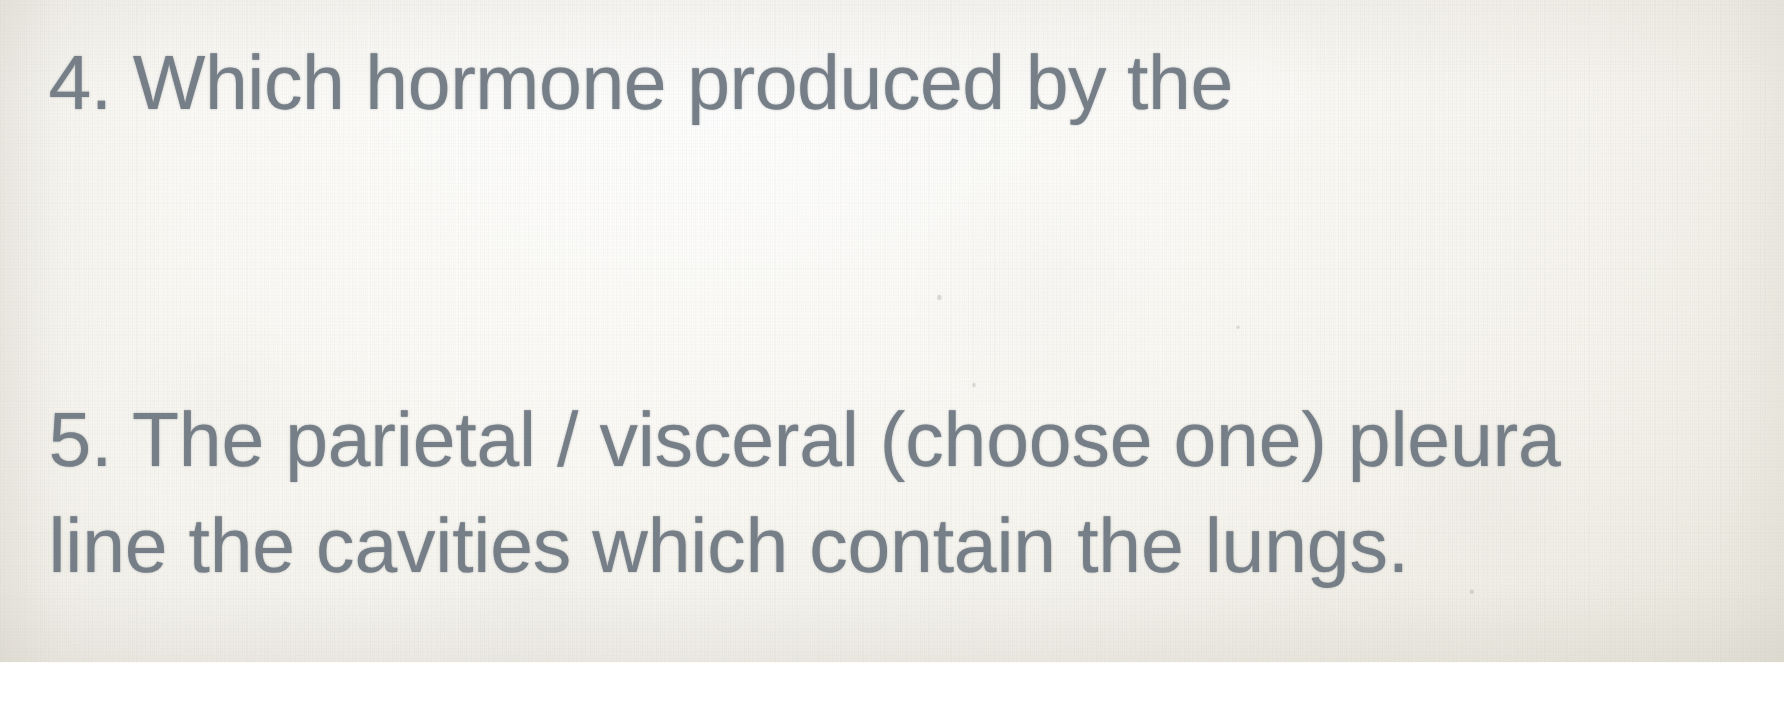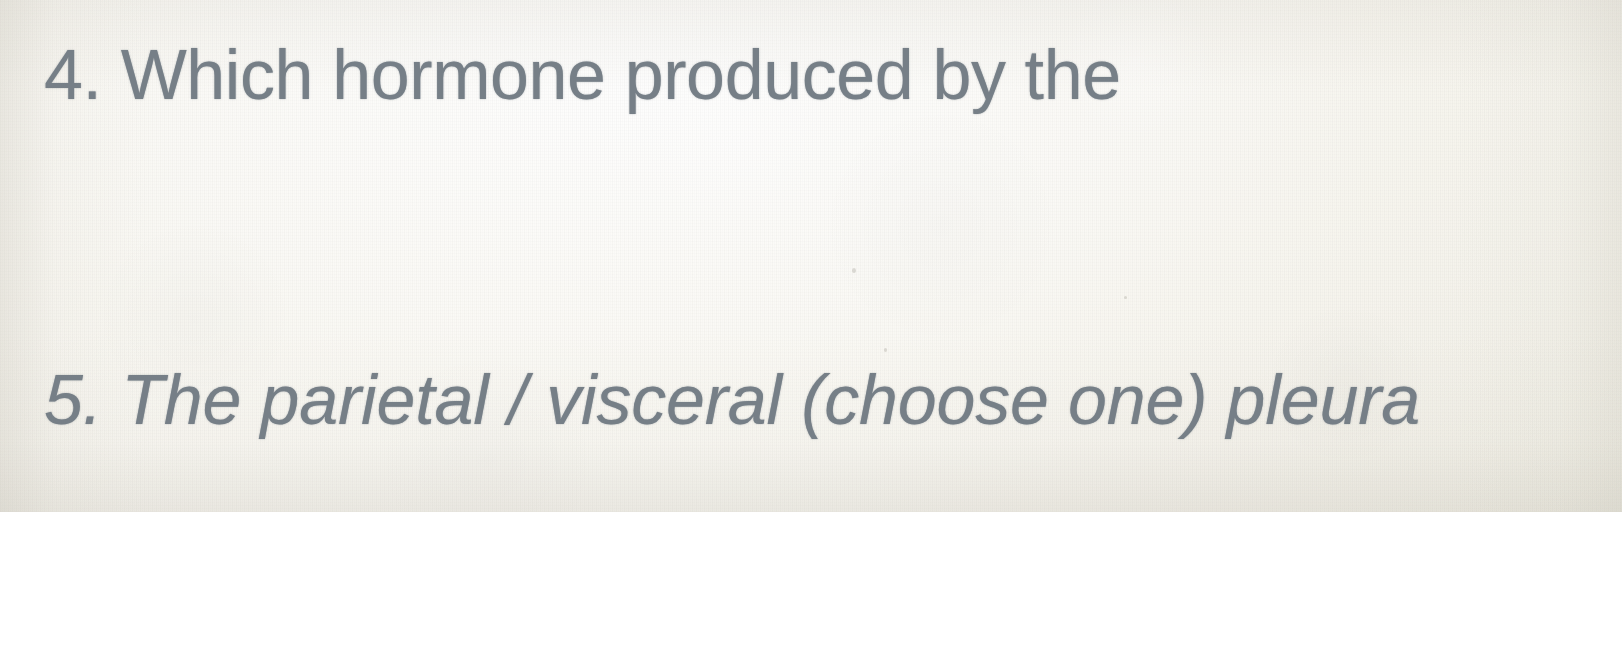--- a/index.html
+++ b/index.html
@@ -5,21 +5,21 @@
 <style>
   html, body {
     margin: 0;
     padding: 0;
     background: #ffffff;
   }
 
   #page {
     position: relative;
     width: 1622px;
-    height: 512px;
+    height: 602px;
     overflow: hidden;
     background-color: #fde047;
     font-family: "Liberation Sans", sans-serif;
   }
 
   
   .paper-base {
     position: absolute;
     inset: 0;
     background:
@@ -129,21 +129,20 @@
   }
   #q4 .em {
     font-weight: 700;
     letter-spacing: -0.8px;
   }
 
   #q5 {
     top: 352px;
     font-size: 70px;
     line-height: 96px;
-    font-style: italic;
     letter-spacing: -0.2px;
   }
 
   .line { display: block; }
 
   
   .speck {
     position: absolute;
     background: rgba(150,146,136,0.30);
     border-radius: 50%;
@@ -170,16 +169,17 @@
   <div class="speck" style="left:1124px; top:296px; width:3px; height:3px;"></div>
 
   <div class="content">
 
     <div class="question" id="q4">
       <span class="line">4. Which hormone produced by the</span>
     </div>
 
     <div class="question" id="q5">
       <span class="line">5. The parietal / visceral (choose one) pleura</span>
+      <span class="line">line the cavities which contain the lungs.</span>
     </div>
 
   </div>
 </div>
 
 </body></html>

